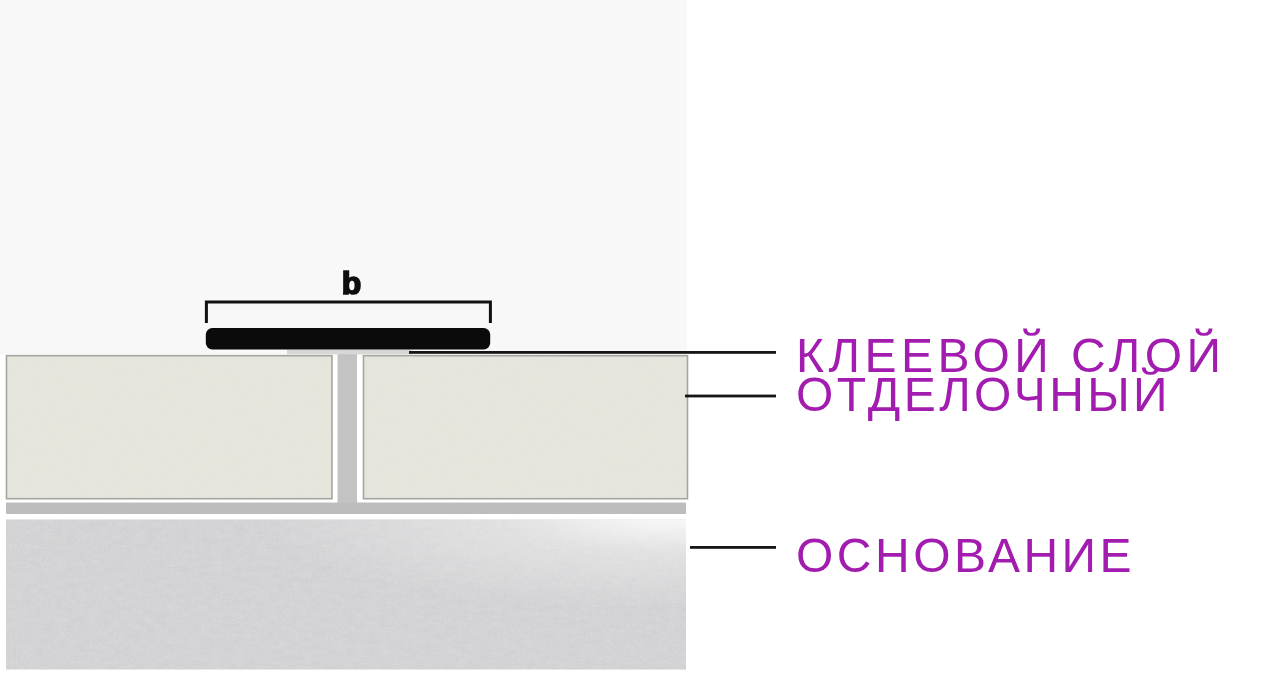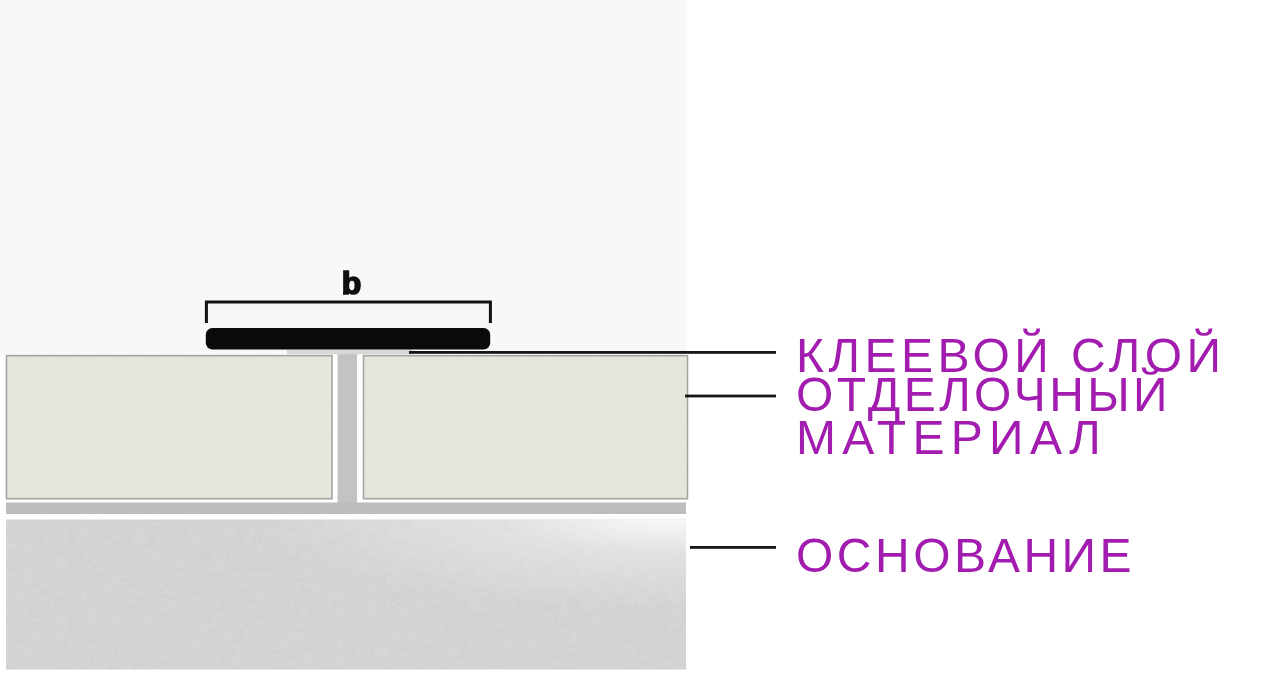--- a/index.html
+++ b/index.html
@@ -66,15 +66,15 @@
 
   <rect x="685" y="394.6" width="91" height="2.8" fill="#161616"></rect>
 
   <rect x="690" y="546" width="86" height="2.8" fill="#161616"></rect>
 
   <text x="351.5" y="293.5" text-anchor="middle" font-family="Liberation Sans, sans-serif" font-size="32" font-weight="700" fill="#0e0e0e" stroke="#0e0e0e" stroke-width="1.7">b</text>
 </svg>
 
 <div class="abs lbl" style="left:796px;top:328px;letter-spacing:4.5px;">КЛЕЕВОЙ СЛОЙ</div>
 
-<div class="abs lbl" style="left:796px;top:373px;line-height:43px;"><span style="letter-spacing:3.4px;">ОТДЕЛОЧНЫЙ</span><br><span style="letter-spacing:6.3px;">МАТЕРИАЛ</span></div>
+<div class="abs lbl" style="left:796px;top:373px;line-height:43px;"><span style="letter-spacing:3.4px;">ОТДЕЛОЧНЫЙ</span><br></div>
 
 <div class="abs lbl" style="left:796px;top:528px;letter-spacing:3.5px;text-align:right;">ОСНОВАНИЕ</div>
 
 </body></html>

